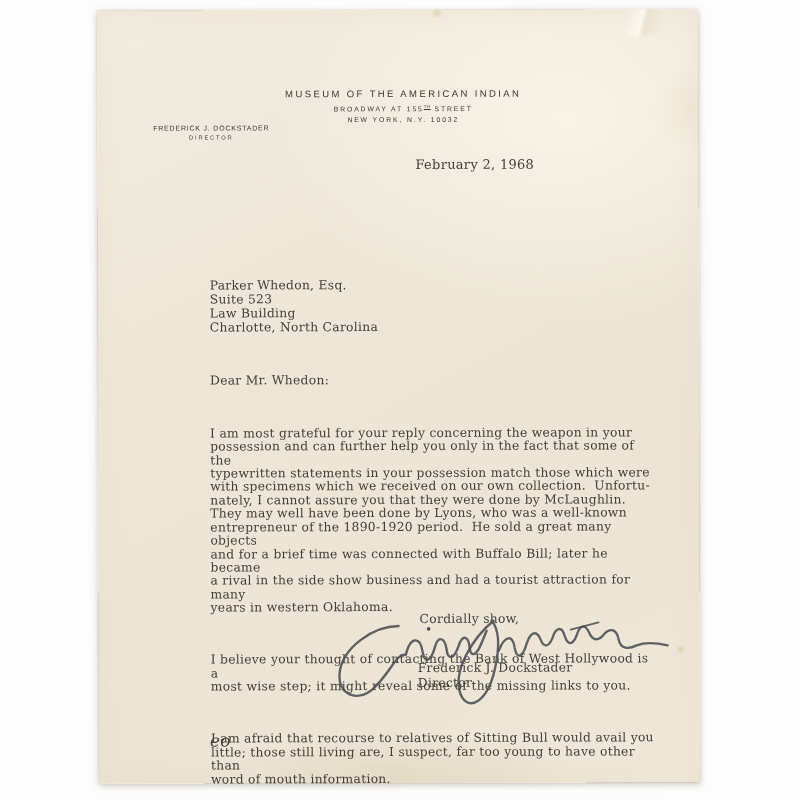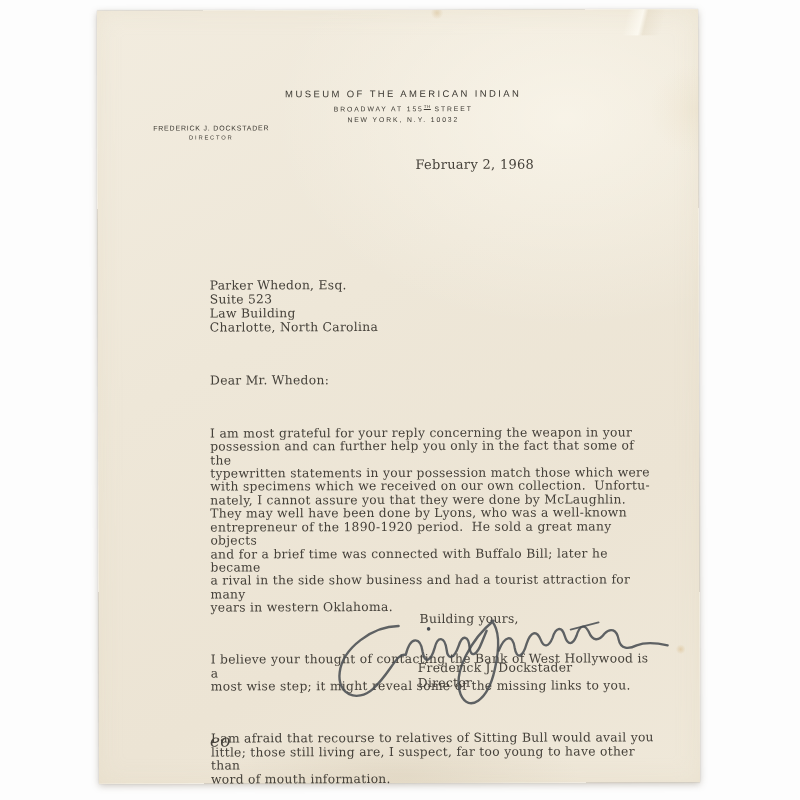--- a/index.html
+++ b/index.html
@@ -131,21 +131,21 @@
 years in western Oklahoma.</p>
       <p class="para">I believe your thought of contacting the Bank of West Hollywood is a
 most wise step; it might reveal some of the missing links to you.</p>
       <p class="para">I am afraid that recourse to relatives of Sitting Bull would avail you
 little; those still living are, I suspect, far too young to have other than
 word of mouth information.</p>
       
       
     </div>
 
-    <div class="valediction typewriter">Building yours,</div>
+    <div class="valediction typewriter">Cordially show,</div>
 
     <svg class="sig-svg" viewBox="0 0 352 112" fill="none" stroke="#4a4e53" stroke-opacity="0.88" stroke-linecap="round" stroke-linejoin="round">
 
       <path stroke-width="2.4" d="M 78,20 C 52,20 22,42 19,66 C 16,88 36,97 52,83 C 70,67 76,46 85,49
                C 90,29 100,31 102,46 C 104,58 110,56 114,42 C 117,30 124,30 126,44
                C 127,54 133,54 138,40 C 142,28 148,30 149,42 C 150,52 156,50 161,37 L 166,25"></path>
 
       <circle cx="108" cy="23" r="1.8" fill="#4a4e53" stroke="none"></circle>
 
       <path stroke-width="2.4" d="M 173,15 C 152,32 131,66 140,89 C 148,107 167,95 174,64 C 180,38 178,23 171,15"></path>

